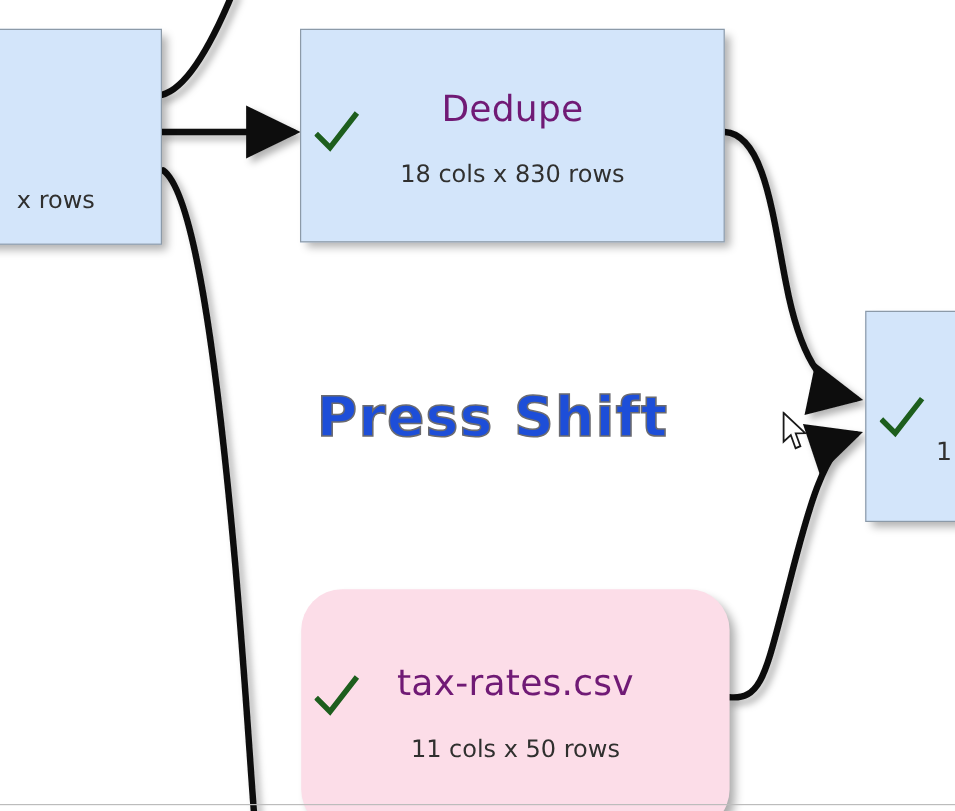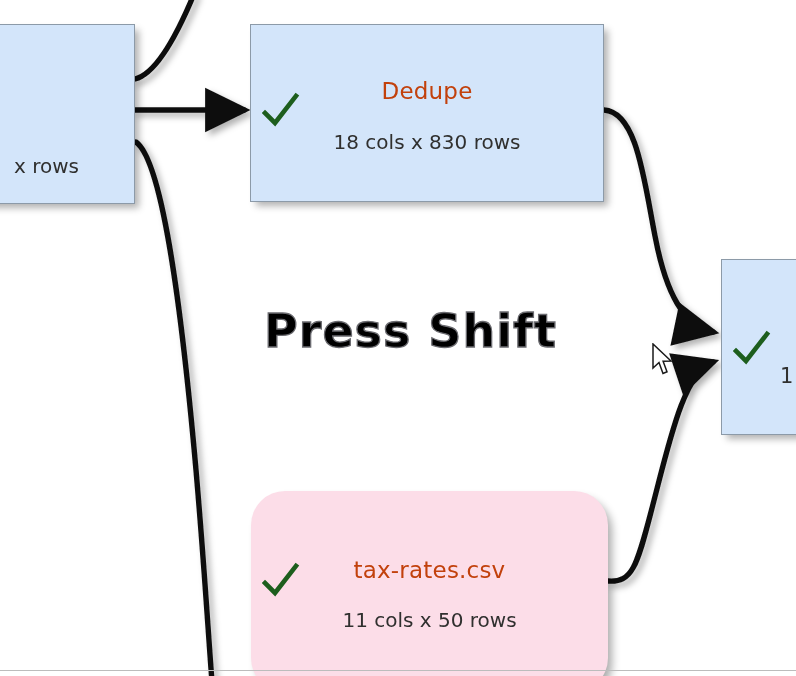--- a/index.html
+++ b/index.html
@@ -40,22 +40,22 @@
     background: #d3e5fa;
     box-shadow: 5px 5px 7px -1px rgba(0,0,0,0.30);
   }
   .node-round {
     border: none;
     background: #fcdde8;
     border-radius: 34px;
     box-shadow: 5px 6px 8px -1px rgba(0,0,0,0.33);
   }
   .node-title {
-    font-size: 23px;
-    color: #c2410c;
+    font-size: 30px;
+    color: #701a75;
     line-height: 1.05;
     white-space: nowrap;
     letter-spacing: 0.2px;
   }
   .node-sub {
     font-size: 20px;
     color: #30302f;
     line-height: 1.05;
     white-space: nowrap;
     margin-top: 28px;
@@ -102,25 +102,25 @@
   
   .check {
     position: absolute;
     width: 38px;
     height: 38px;
   }
   
   #press-shift {
     position: absolute;
     left: 264px;
-    top: 308px;
+    top: 324px;
     font-size: 46px;
     font-weight: bold;
     letter-spacing: 1px;
-    color: #000000;
+    color: #1d4ed8;
     -webkit-text-stroke: 1.3px #6b6b70;
     white-space: nowrap;
     line-height: 1;
   }
   
   #bottom-divider {
     position: absolute;
     left: 0;
     top: 670px;
     width: 796px;

